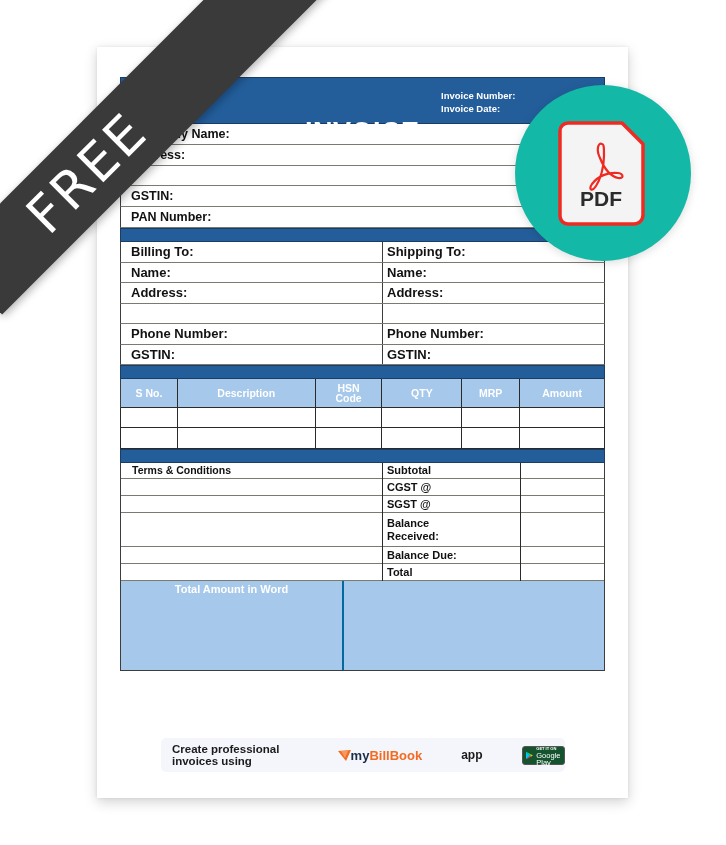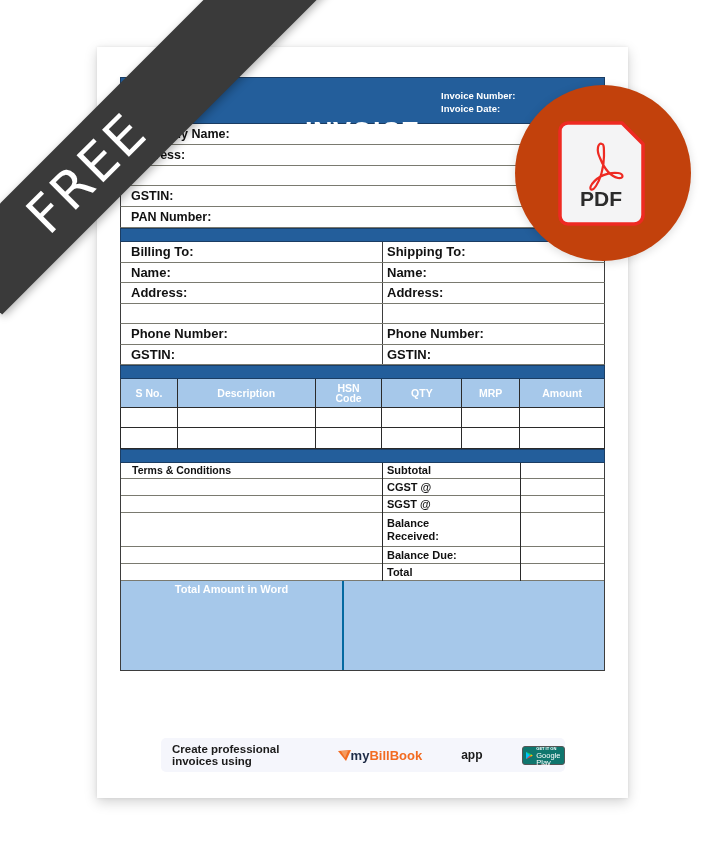--- a/index.html
+++ b/index.html
@@ -71,38 +71,38 @@
     background: #f5f6fc; border-radius: 5px; display: flex; align-items: center;
     font-family: "Liberation Sans", sans-serif; font-size: 11.5px; font-weight: bold; color: #1b1b1b;
     padding-left: 11px;
     gap: 32px;
   }
   .promo .logo { display: flex; align-items: center; margin-left: 6px; font-size: 13px; }
   .promo .logo .my { color: #1e2b46; }
   .promo .logo .bb { color: #f26b21; }
   .promo .app { margin-left: 7px; font-size: 12px; }
   .gp {
-    margin-left: 8px; width: 61px; height: 19px; background: #0f766e; border-radius: 3px;
+    margin-left: 8px; width: 61px; height: 19px; background: #14532d; border-radius: 3px;
     border: 1px solid #555; display: flex; align-items: center; padding-left: 3px; color: #fff;
   }
   .gp .txt { margin-left: 3px; line-height: 7px; }
   .gp .s1 { font-size: 4px; display: block; }
   .gp .s2 { font-size: 7.5px; font-weight: normal; display: block; }
 
   .ribbon {
     position: absolute; left: -95px; top: 80px; width: 470px; height: 80px;
     background: #3a3a3a; transform: rotate(-45deg); transform-origin: center;
     display: flex; align-items: center; justify-content: center;
     box-shadow: 0 3px 8px rgba(0,0,0,0.3);
   }
   .ribbon span { color: #fff; font-size: 52px; font-family: "DejaVu Sans", sans-serif; letter-spacing: 3px; margin-left: -150px; }
 
   .pdfbadge {
     position: absolute; left: 515px; top: 85px; width: 176px; height: 176px;
-    border-radius: 50%; background: #c2410c;
+    border-radius: 50%; background: #14b8a6;
     box-shadow: 0 2px 10px rgba(0,0,0,0.14);
   }
   .pdficon { position: absolute; left: 43px; top: 35px; }
 </style>
 </head>
 <body>
 
 <div class="paper"></div>
 
 <div class="sheet">

